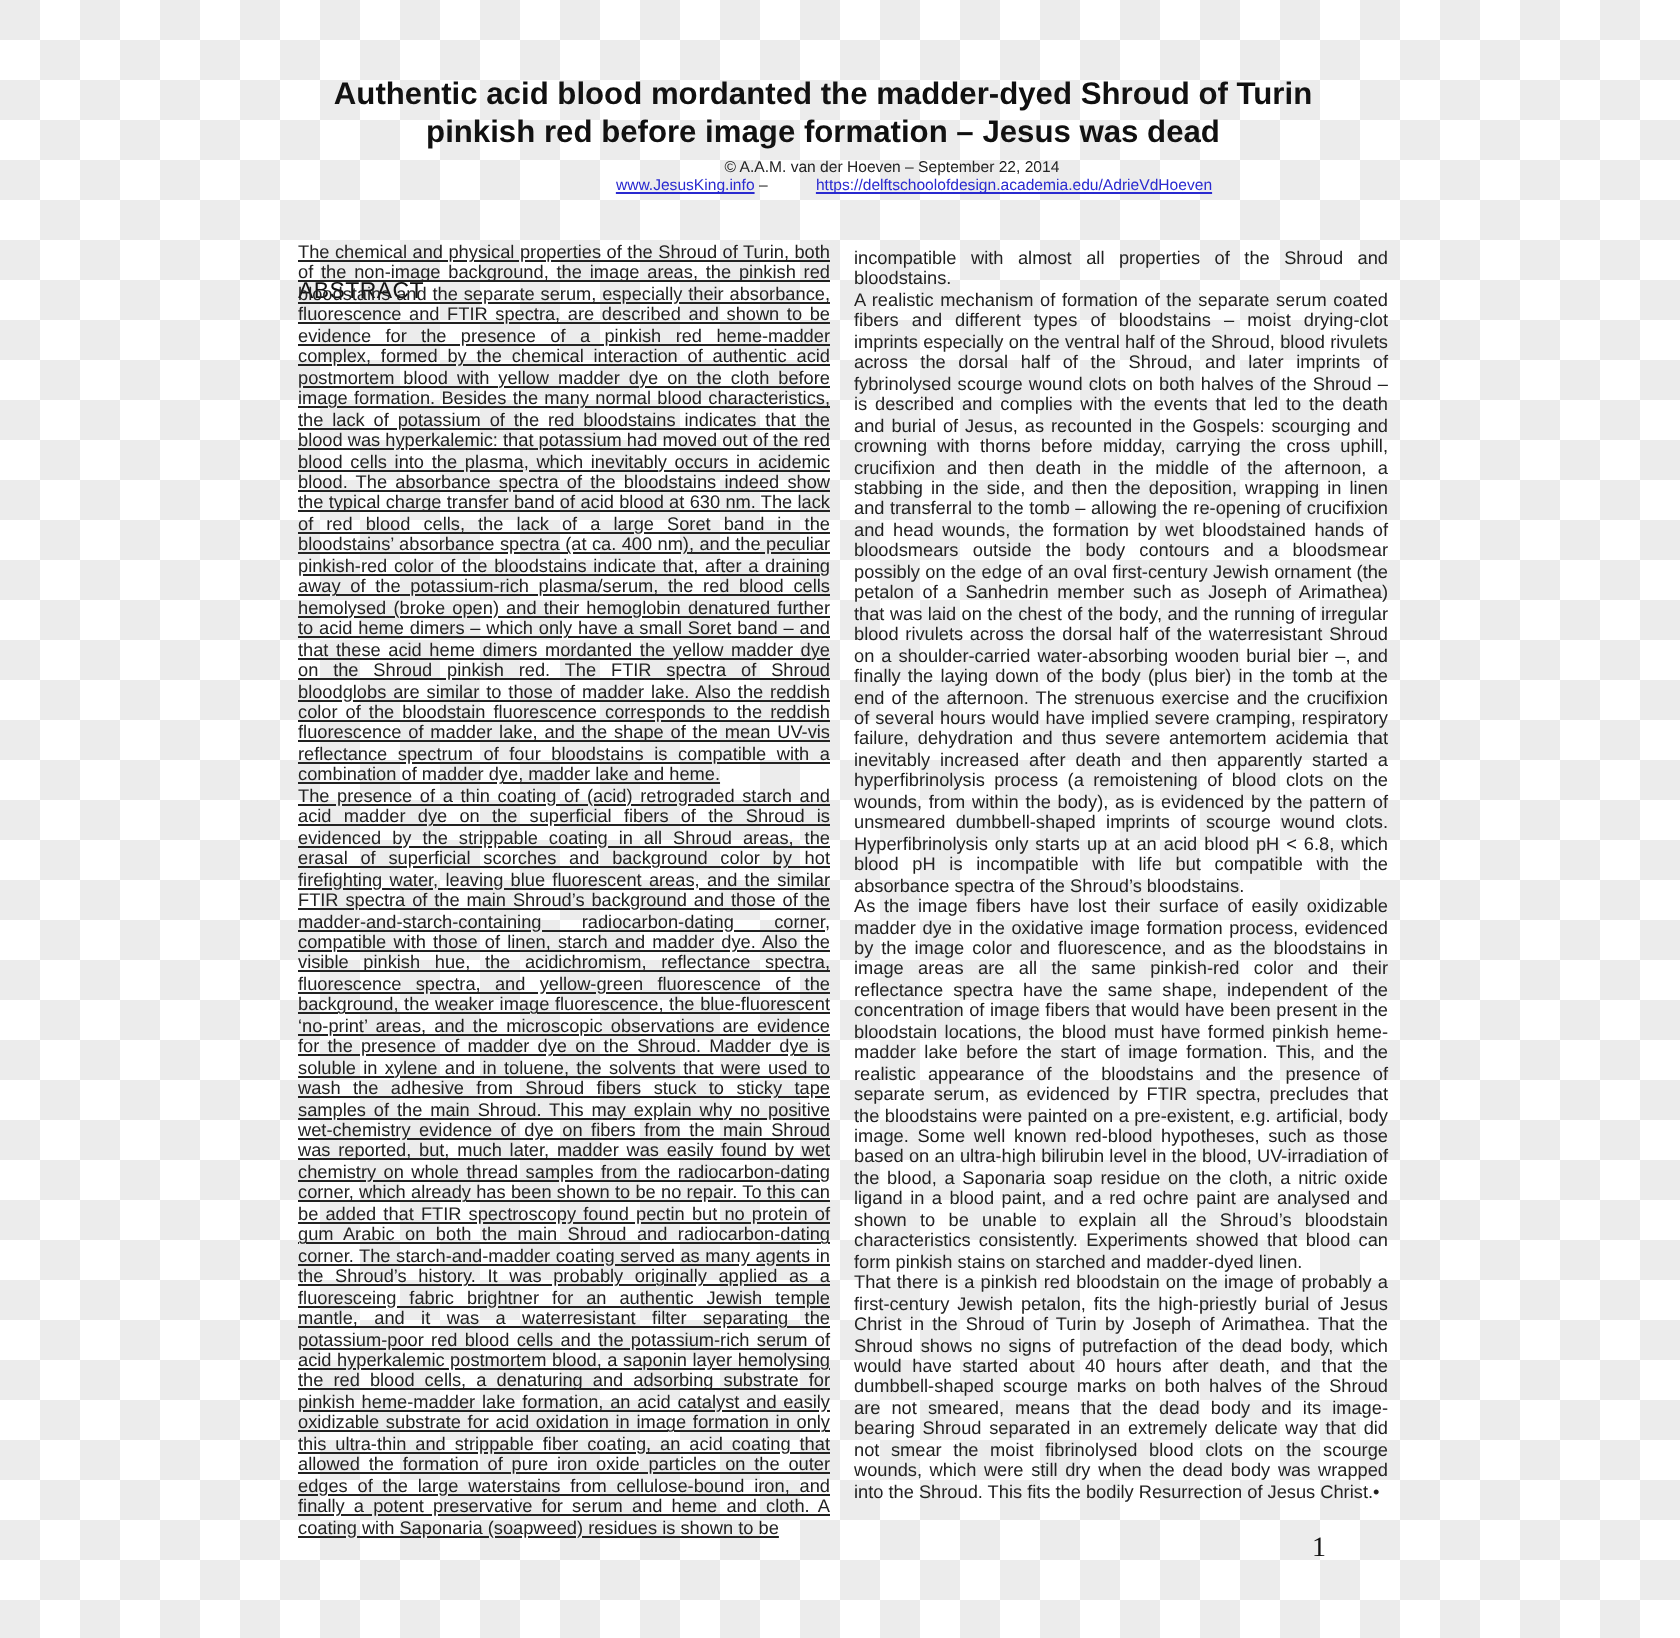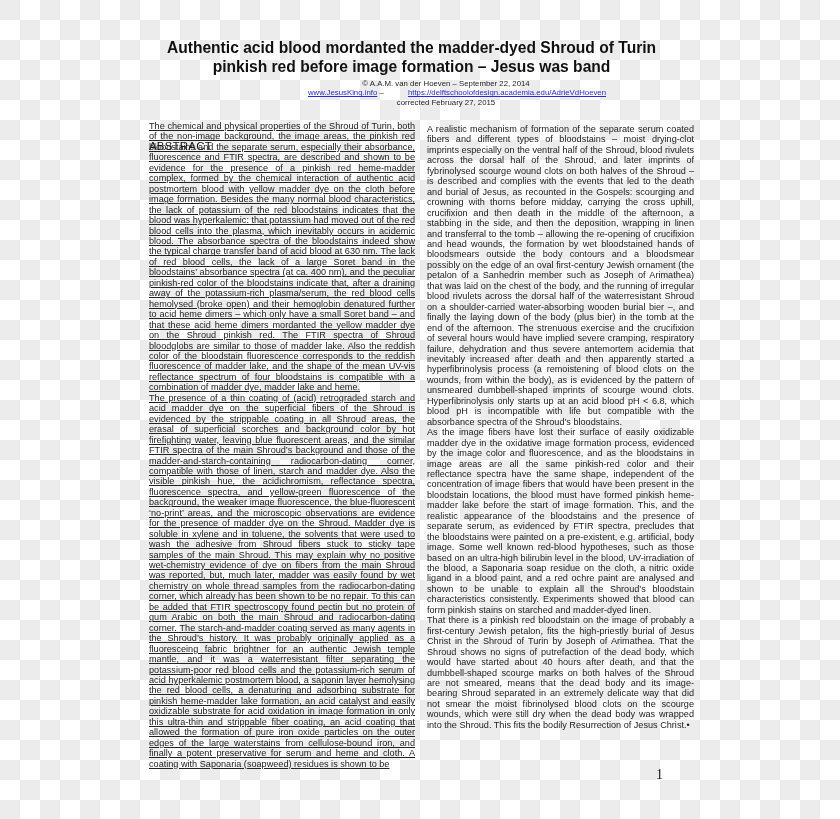--- a/index.html
+++ b/index.html
@@ -38,37 +38,37 @@
   .page-number {
     position: absolute; left: 656px; top: 767px;
     font-family: "Liberation Serif", serif; font-size: 14px; color: #111;
   }
 </style>
 </head>
 <body>
 
 <div class="title">
   <div>Authentic acid blood mordanted the madder-dyed Shroud of Turin</div>
-  <div>pinkish red before image formation – Jesus was band</div>
+  <div>pinkish red before image formation – Jesus was dead</div>
 </div>
 
 <div class="meta">
   <div>© A.A.M. van der Hoeven – September 22, 2014</div>
   <div>
     <a>www.JesusKing.info</a><span> – </span><a>https://delftschoolofdesign.academia.edu/AdrieVdHoeven</a>
   </div>
-  <div>corrected February 27, 2015</div>
 </div>
 
 <div class="abstract-heading">ABSTRACT</div>
 
 <div class="col col-left">
   <p>The chemical and physical properties of the Shroud of Turin, both of the non-image background, the image areas, the pinkish red bloodstains and the separate serum, especially their absorbance, fluorescence and FTIR spectra, are described and shown to be evidence for the presence of a pinkish red heme-madder complex, formed by the chemical interaction of authentic acid postmortem blood with yellow madder dye on the cloth before image formation. Besides the many normal blood characteristics, the lack of potassium of the red bloodstains indicates that the blood was hyperkalemic: that potassium had moved out of the red blood cells into the plasma, which inevitably occurs in acidemic blood. The absorbance spectra of the bloodstains indeed show the typical charge transfer band of acid blood at 630 nm. The lack of red blood cells, the lack of a large Soret band in the bloodstains’ absorbance spectra (at ca. 400 nm), and the peculiar pinkish-red color of the bloodstains indicate that, after a draining away of the potassium-rich plasma/serum, the red blood cells hemolysed (broke open) and their hemoglobin denatured further to acid heme dimers – which only have a small Soret band – and that these acid heme dimers mordanted the yellow madder dye on the Shroud pinkish red. The FTIR spectra of Shroud bloodglobs are similar to those of madder lake. Also the reddish color of the bloodstain fluorescence corresponds to the reddish fluorescence of madder lake, and the shape of the mean UV-vis reflectance spectrum of four bloodstains is compatible with a combination of madder dye, madder lake and heme.</p>
   <p>The presence of a thin coating of (acid) retrograded starch and acid madder dye on the superficial fibers of the Shroud is evidenced by the strippable coating in all Shroud areas, the erasal of superficial scorches and background color by hot firefighting water, leaving blue fluorescent areas, and the similar FTIR spectra of the main Shroud’s background and those of the madder-and-starch-containing radiocarbon-dating corner, compatible with those of linen, starch and madder dye. Also the visible pinkish hue, the acidichromism, reflectance spectra, fluorescence spectra, and yellow-green fluorescence of the background, the weaker image fluorescence, the blue-fluorescent ‘no-print’ areas, and the microscopic observations are evidence for the presence of madder dye on the Shroud. Madder dye is soluble in xylene and in toluene, the solvents that were used to wash the adhesive from Shroud fibers stuck to sticky tape samples of the main Shroud. This may explain why no positive wet-chemistry evidence of dye on fibers from the main Shroud was reported, but, much later, madder was easily found by wet chemistry on whole thread samples from the radiocarbon-dating corner, which already has been shown to be no repair. To this can be added that FTIR spectroscopy found pectin but no protein of gum Arabic on both the main Shroud and radiocarbon-dating corner. The starch-and-madder coating served as many agents in the Shroud’s history. It was probably originally applied as a fluoresceing fabric brightner for an authentic Jewish temple mantle, and it was a waterresistant filter separating the potassium-poor red blood cells and the potassium-rich serum of acid hyperkalemic postmortem blood, a saponin layer hemolysing the red blood cells, a denaturing and adsorbing substrate for pinkish heme-madder lake formation, an acid catalyst and easily oxidizable substrate for acid oxidation in image formation in only this ultra-thin and strippable fiber coating, an acid coating that allowed the formation of pure iron oxide particles on the outer edges of the large waterstains from cellulose-bound iron, and finally a potent preservative for serum and heme and cloth. A coating with Saponaria (soapweed) residues is shown to be</p>
 </div>
 
 <div class="col col-right">
+  <p>incompatible with almost all properties of the Shroud and bloodstains.</p>
   <p>A realistic mechanism of formation of the separate serum coated fibers and different types of bloodstains – moist drying-clot imprints especially on the ventral half of the Shroud, blood rivulets across the dorsal half of the Shroud, and later imprints of fybrinolysed scourge wound clots on both halves of the Shroud – is described and complies with the events that led to the death and burial of Jesus, as recounted in the Gospels: scourging and crowning with thorns before midday, carrying the cross uphill, crucifixion and then death in the middle of the afternoon, a stabbing in the side, and then the deposition, wrapping in linen and transferral to the tomb – allowing the re-opening of crucifixion and head wounds, the formation by wet bloodstained hands of bloodsmears outside the body contours and a bloodsmear possibly on the edge of an oval first-century Jewish ornament (the petalon of a Sanhedrin member such as Joseph of Arimathea) that was laid on the chest of the body, and the running of irregular blood rivulets across the dorsal half of the waterresistant Shroud on a shoulder-carried water-absorbing wooden burial bier –, and finally the laying down of the body (plus bier) in the tomb at the end of the afternoon. The strenuous exercise and the crucifixion of several hours would have implied severe cramping, respiratory failure, dehydration and thus severe antemortem acidemia that inevitably increased after death and then apparently started a hyperfibrinolysis process (a remoistening of blood clots on the wounds, from within the body), as is evidenced by the pattern of unsmeared dumbbell-shaped imprints of scourge wound clots. Hyperfibrinolysis only starts up at an acid blood pH &lt; 6.8, which blood pH is incompatible with life but compatible with the absorbance spectra of the Shroud’s bloodstains.</p>
   <p>As the image fibers have lost their surface of easily oxidizable madder dye in the oxidative image formation process, evidenced by the image color and fluorescence, and as the bloodstains in image areas are all the same pinkish-red color and their reflectance spectra have the same shape, independent of the concentration of image fibers that would have been present in the bloodstain locations, the blood must have formed pinkish heme-madder lake before the start of image formation. This, and the realistic appearance of the bloodstains and the presence of separate serum, as evidenced by FTIR spectra, precludes that the bloodstains were painted on a pre-existent, e.g. artificial, body image. Some well known red-blood hypotheses, such as those based on an ultra-high bilirubin level in the blood, UV-irradiation of the blood, a Saponaria soap residue on the cloth, a nitric oxide ligand in a blood paint, and a red ochre paint are analysed and shown to be unable to explain all the Shroud’s bloodstain characteristics consistently. Experiments showed that blood can form pinkish stains on starched and madder-dyed linen.</p>
   <p>That there is a pinkish red bloodstain on the image of probably a first-century Jewish petalon, fits the high-priestly burial of Jesus Christ in the Shroud of Turin by Joseph of Arimathea. That the Shroud shows no signs of putrefaction of the dead body, which would have started about 40 hours after death, and that the dumbbell-shaped scourge marks on both halves of the Shroud are not smeared, means that the dead body and its image-bearing Shroud separated in an extremely delicate way that did not smear the moist fibrinolysed blood clots on the scourge wounds, which were still dry when the dead body was wrapped into the Shroud. This fits the bodily Resurrection of Jesus Christ.•</p>
 </div>
 
 <div class="page-number">1</div>
 
 </body></html>

